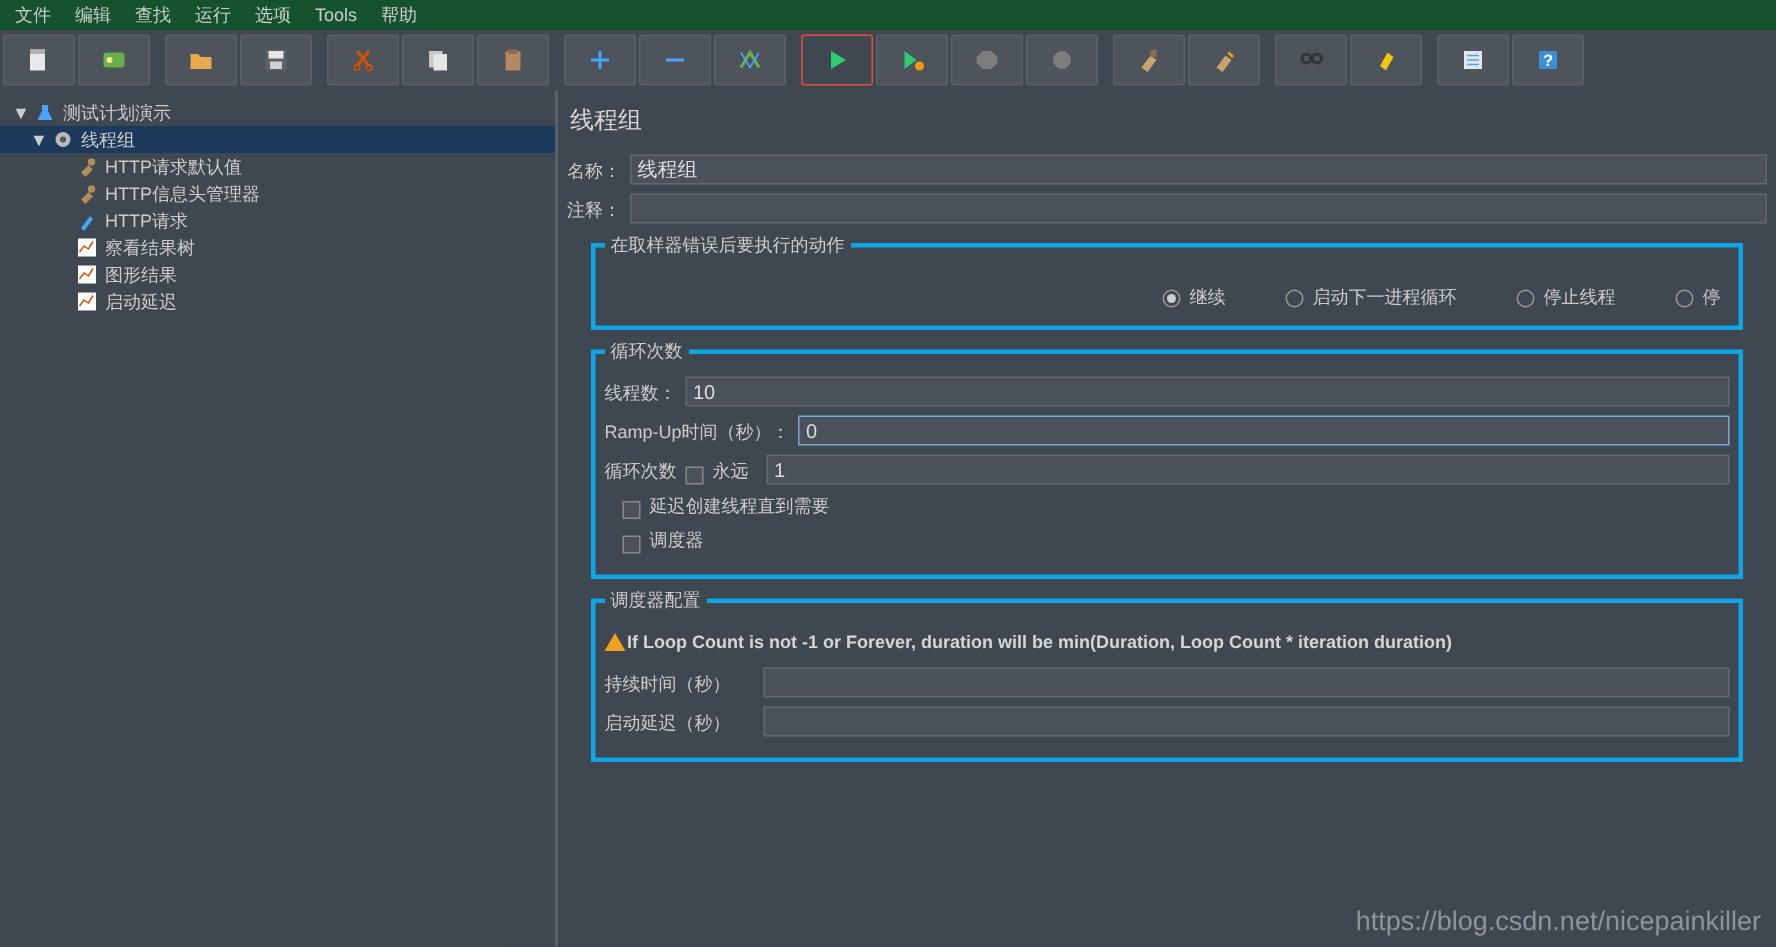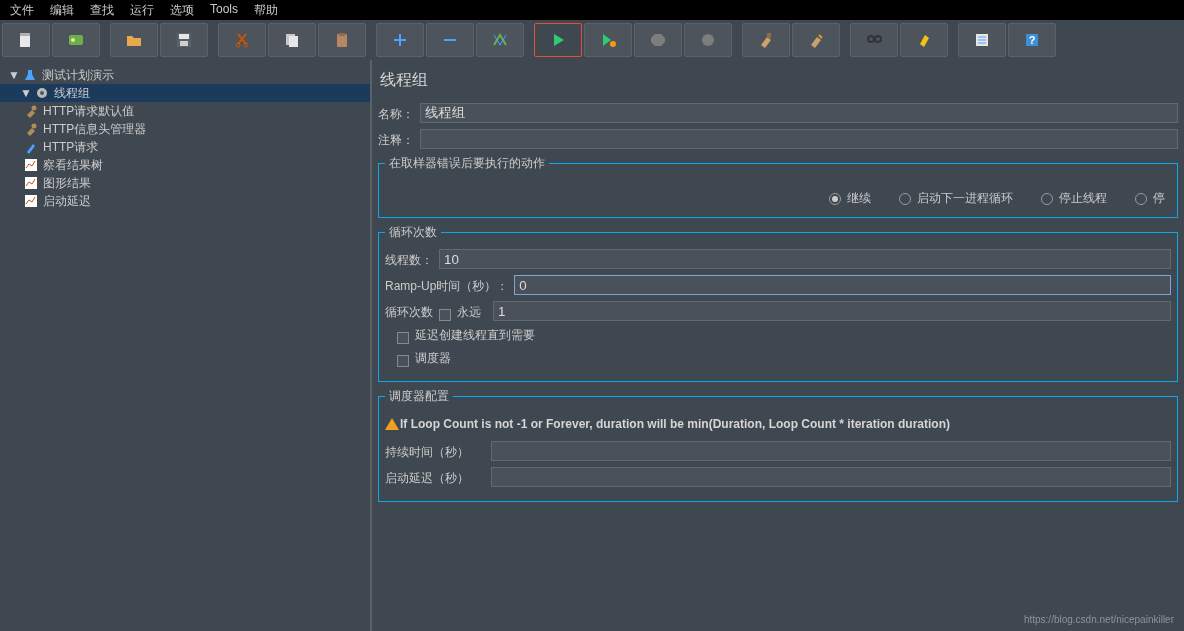--- a/index.html
+++ b/index.html
@@ -8,23 +8,23 @@
   font-size: 12px;
   background: #3f4750;
   color: #cccccc;
   width: 1184px;
   height: 631px;
   overflow: hidden;
   position: relative;
 }
 .menubar {
   display: flex;
-  background: #000000;
+  background: #14532d;
   height: 20px;
-  align-items: flex-start;
+  align-items: center;
   padding-left: 2px;
 }
 .menubar span {
   padding: 2px 8px;
   cursor: pointer;
 }
 .toolbar {
   display: flex;
   background: #3f4750;
   height: 40px;
@@ -58,21 +58,21 @@
   display: flex;
   align-items: center;
   height: 18px;
   padding-left: 8px;
   gap: 4px;
   cursor: pointer;
 }
 .tree-item.sel { background: #1b3a5c; }
 .tree-item .tw { width: 10px; color: #ccc; }
 .ind1 { padding-left: 20px; }
-.ind2 { padding-left: 23px; }
+.ind2 { padding-left: 50px; }
 .icon-box { width: 16px; height: 16px; display:flex;align-items:center;justify-content:center; }
 .panel {
   flex: 1;
   background: #3f4750;
   border-left: 2px solid #5a6169;
   padding: 10px 6px;
   overflow: hidden;
 }
 .panel h2 {
   font-size: 16px;
@@ -94,41 +94,41 @@
 }
 .row input[type=text] {
   flex: 1;
   background: #4a515a;
   border: 1px solid #606870;
   color: #ddd;
   height: 20px;
   padding: 0 4px;
 }
 fieldset {
-  border: 1px solid #0ea5e9;
-  margin: 6px 0;
+  border: 3px solid #0ea5e9;
+  margin: 6px 16px;
   padding: 8px 6px;
 }
 fieldset legend {
   color: #cccccc;
   padding: 0 4px;
 }
 .radios {
   display: flex;
   justify-content: flex-end;
-  gap: 28px;
+  gap: 40px;
   padding: 10px 6px 2px;
 }
 .radios label { display:flex; align-items:center; gap:6px; }
 .radios input[type=radio]{ appearance:none; width:12px;height:12px;border-radius:50%;border:1px solid #999; position:relative;}
 .radios input[type=radio]:checked::after{content:"";position:absolute;inset:2px;background:#ccc;border-radius:50%;}
 .cb { appearance:none; width:12px;height:12px;border:1px solid #888;background:#4a515a;margin-right:6px;vertical-align:middle;}
 .warn { display:flex; align-items:center; gap:1px; color:#d5d5d5; font-weight:bold; margin:4px 0 10px;}
 .warn-tri { width:0;height:0;border-left:7px solid transparent;border-right:7px solid transparent;border-bottom:12px solid #f0a020;}
-.watermark { position:absolute; right:10px; bottom:6px; color:#8f9499; font-size:10px;}
+.watermark { position:absolute; right:10px; bottom:6px; color:#8f9499; font-size:18px;}
 </style>
 </head>
 <body>
 
 <div class="menubar">
   <span>文件</span>
   <span>编辑</span>
   <span>查找</span>
   <span>运行</span>
   <span>选项</span>

